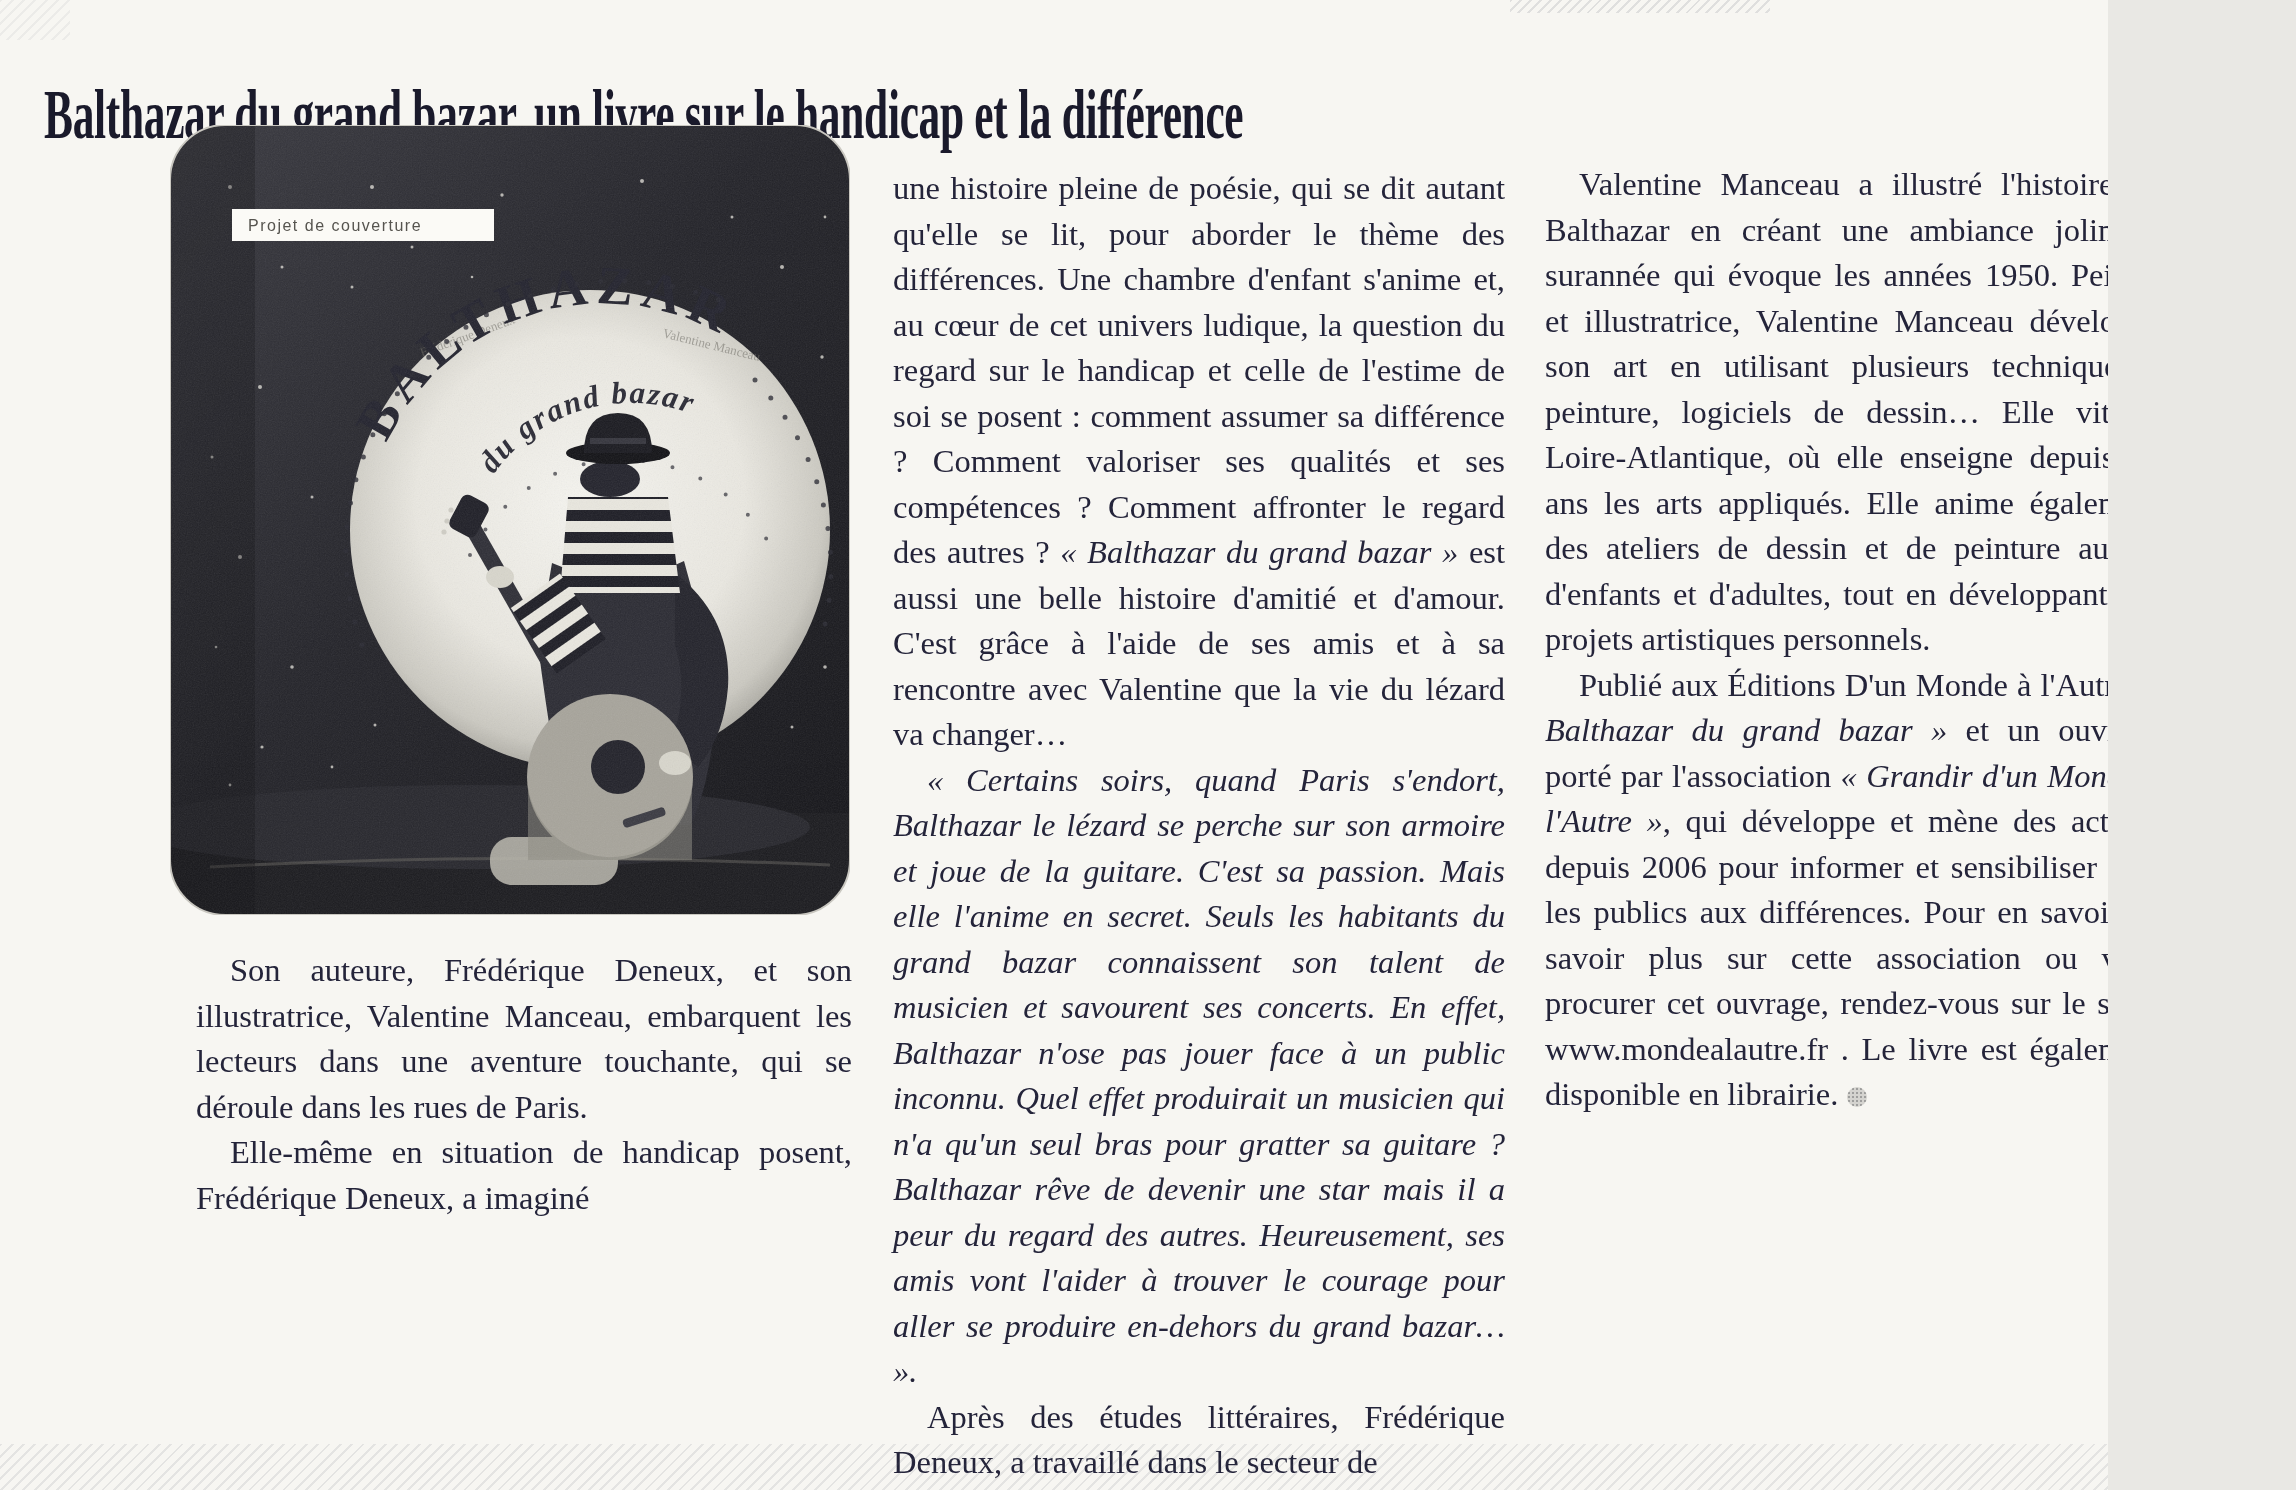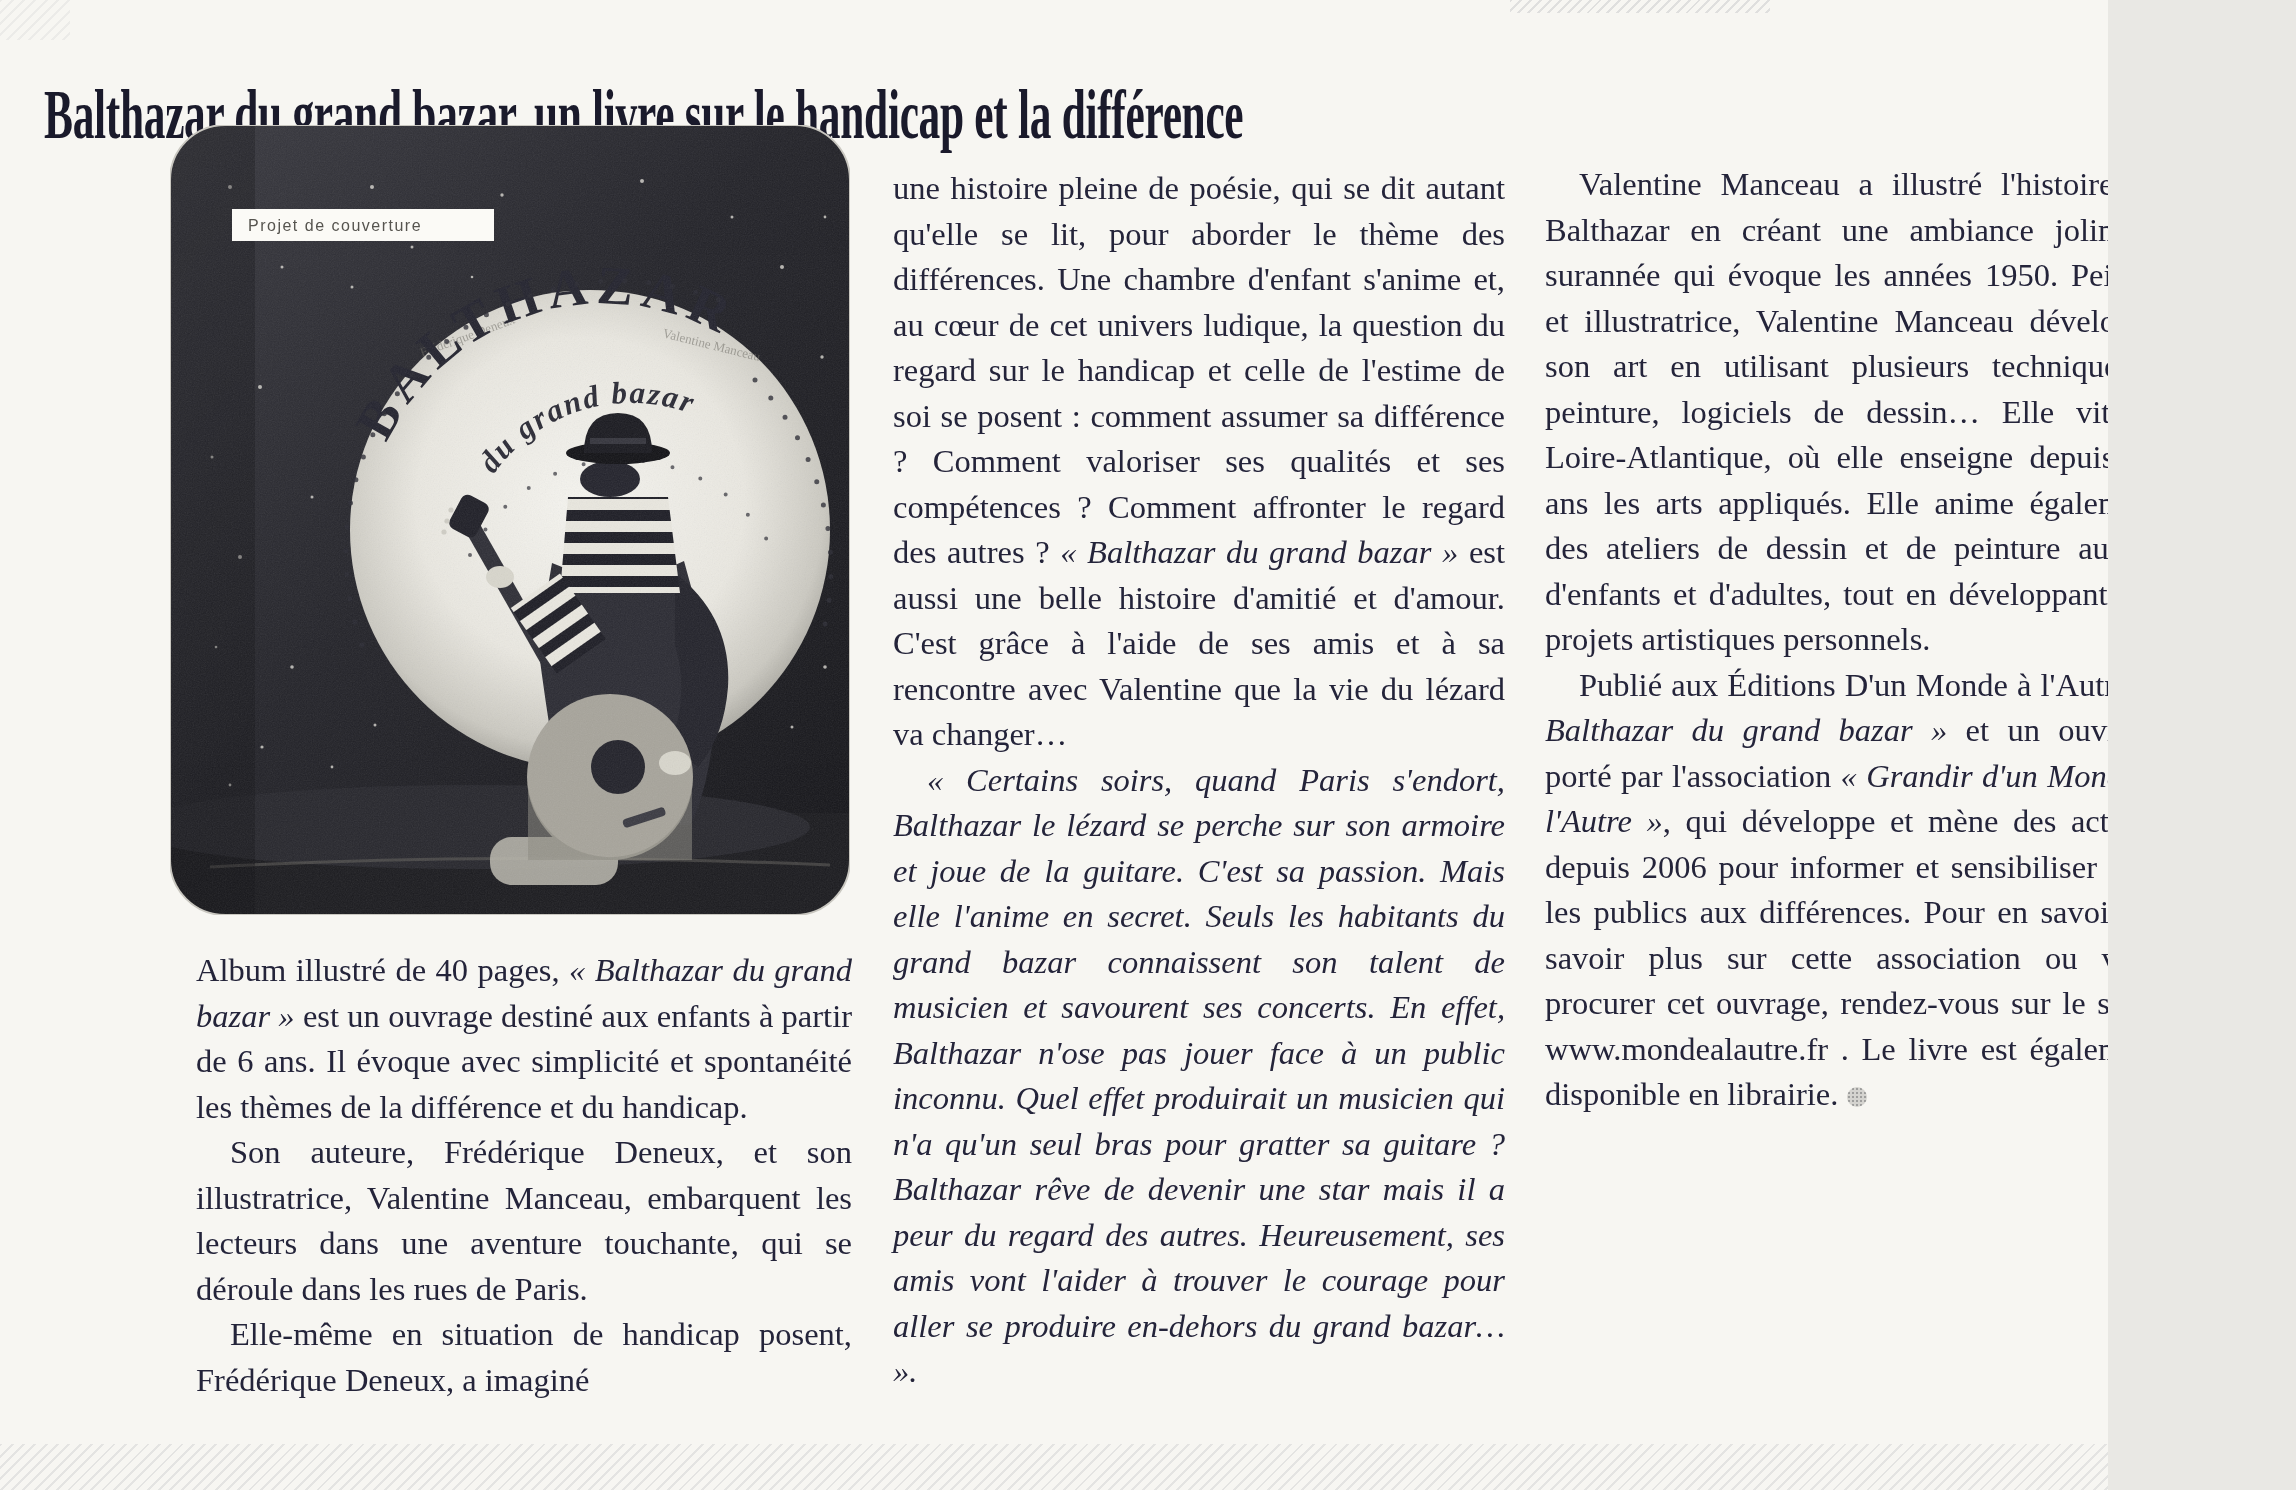--- a/index.html
+++ b/index.html
@@ -189,28 +189,28 @@
         <rect x="0" y="0" width="680" height="790" rx="55" filter="url(#grainF)" opacity="0.12"></rect>
 
         <rect x="62" y="84" width="262" height="32" fill="#fbfaf6"></rect>
         <text x="78" y="106" font-size="16" letter-spacing="1.5" fill="#56544f" font-family="Liberation Sans, sans-serif">Projet de couverture</text>
       </g>
       <rect x="0" y="0" width="680" height="790" rx="55" fill="none" stroke="#c9c7c0" stroke-width="2"></rect>
     </svg>
   </figure>
 
   <div class="col col-caption">
-    <p><span>Album illustré de 40 pages, </span><em>« Balthazar du grand bazar »</em><span> est un ouvrage destiné aux enfants à partir de 6 ans. Il évoque avec simplicité et spontanéité les thèmes de la différence et du handicap.</span></p>
     <p class="ind">Son auteure, Frédérique Deneux, et son illustratrice, Valentine Manceau, embarquent les lecteurs dans une aventure touchante, qui se déroule dans les rues de Paris.</p>
     <p class="ind">Elle-même en situation de handicap posent, Frédérique Deneux, a imaginé</p>
   </div>
 
   <div class="col col-2">
     <p><span>une histoire pleine de poésie, qui se dit autant qu'elle se lit, pour aborder le thème des différences. Une chambre d'enfant s'anime et, au cœur de cet univers ludique, la question du regard sur le handicap et celle de l'estime de soi se posent : comment assumer sa différence ? Comment valoriser ses qualités et ses compétences ? Comment affronter le regard des autres ? </span><em>« Balthazar du grand bazar »</em><span> est aussi une belle histoire d'amitié et d'amour. C'est grâce à l'aide de ses amis et à sa rencontre avec Valentine que la vie du lézard va changer…</span></p>
     <p class="ind"><em>« Certains soirs, quand Paris s'endort, Balthazar le lézard se perche sur son armoire et joue de la guitare. C'est sa passion. Mais elle l'anime en secret. Seuls les habitants du grand bazar connaissent son talent de musicien et savourent ses concerts. En effet, Balthazar n'ose pas jouer face à un public inconnu. Quel effet produirait un musicien qui n'a qu'un seul bras pour gratter sa guitare ? Balthazar rêve de devenir une star mais il a peur du regard des autres. Heureusement, ses amis vont l'aider à trouver le courage pour aller se produire en-dehors du grand bazar… ».</em></p>
+    <p class="ind">Après des études littéraires, Frédérique Deneux, a travaillé dans le secteur de</p>
   </div>
 
   <div class="col col-3">
     <p class="ind">Valentine Manceau a illustré l'histoire de Balthazar en créant une ambiance joliment surannée qui évoque les années 1950. Peintre et illustratrice, Valentine Manceau développe son art en utilisant plusieurs techniques : peinture, logiciels de dessin… Elle vit en Loire-Atlantique, où elle enseigne depuis 15 ans les arts appliqués. Elle anime également des ateliers de dessin et de peinture auprès d'enfants et d'adultes, tout en développant des projets artistiques personnels.</p>
     <p class="ind"><span>Publié aux Éditions D'un Monde à l'Autre, </span><em>« Balthazar du grand bazar »</em><span> et un ouvrage porté par l'association </span><em>« Grandir d'un Monde à l'Autre »</em><span>, qui développe et mène des actions depuis 2006 pour informer et sensibiliser tous les publics aux différences. Pour en savoir en savoir plus sur cette association ou vous procurer cet ouvrage, rendez-vous sur le site : www.mondealautre.fr . Le livre est également disponible en librairie.</span><span class="endmark"></span></p>
   </div>
 
   <div class="hatch hatch-bottom"></div>
 </div>
 

